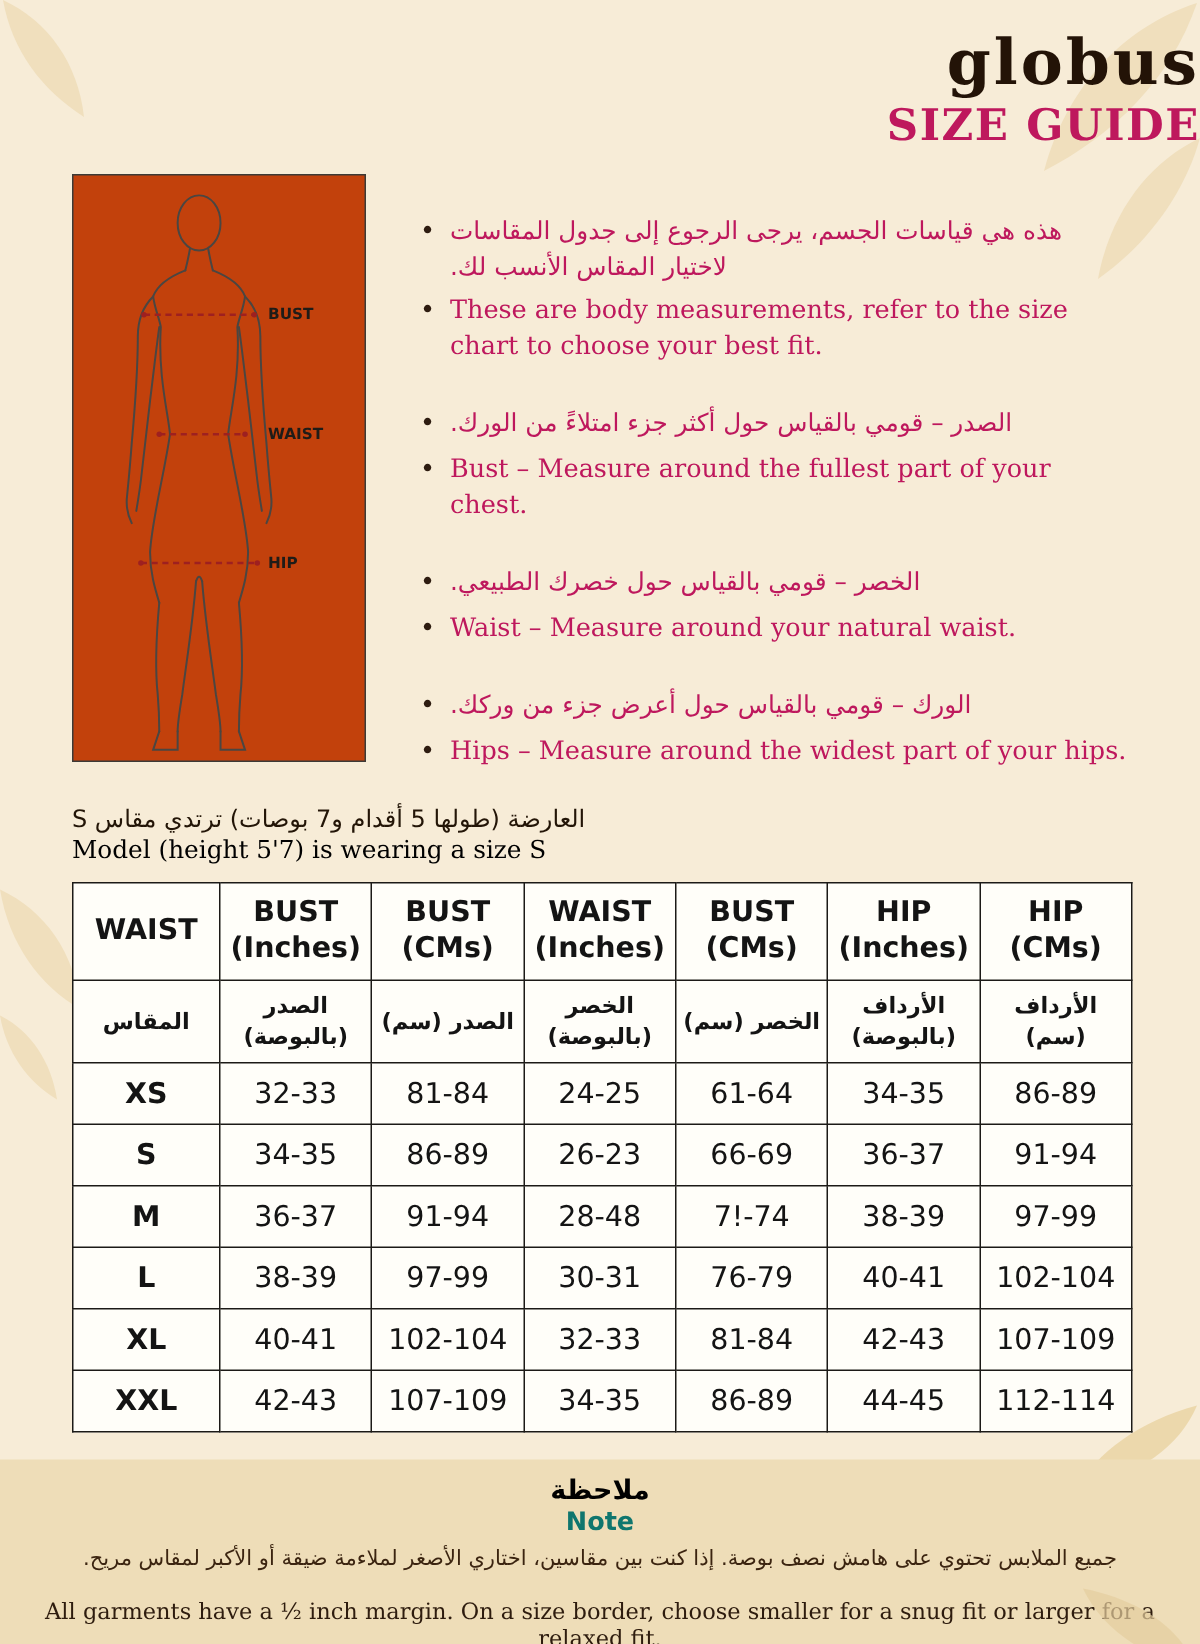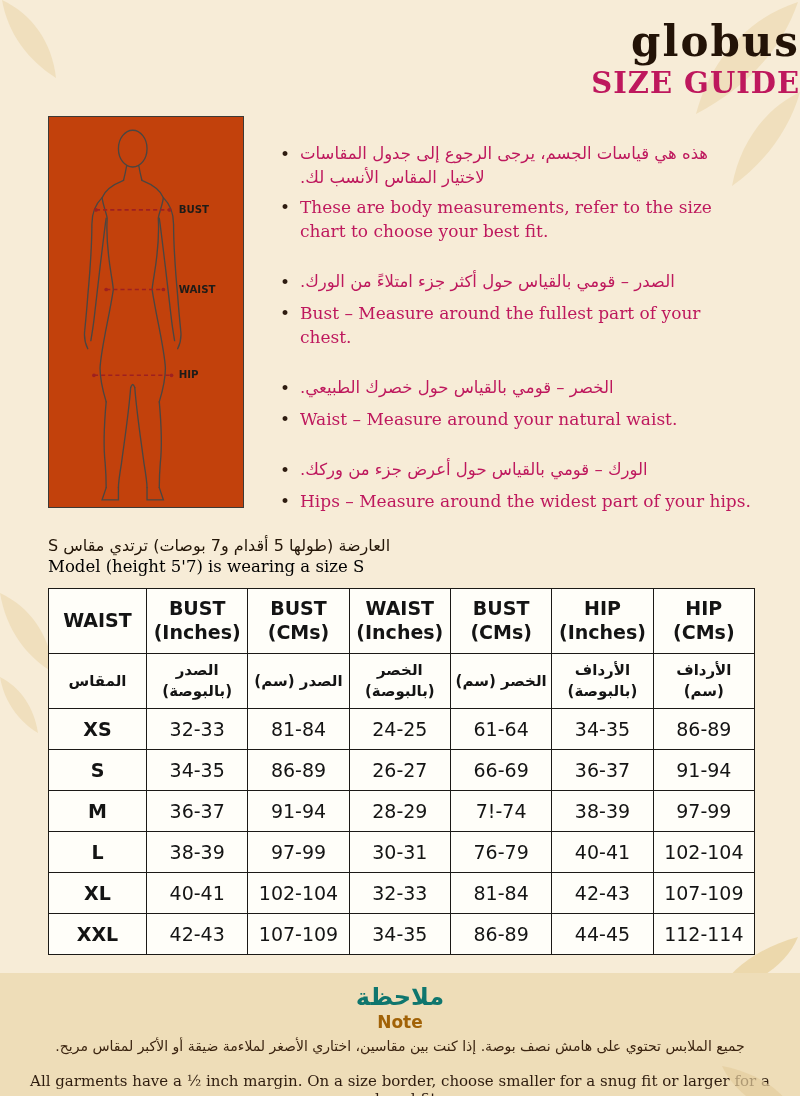--- a/index.html
+++ b/index.html
@@ -81,22 +81,22 @@
   
   .footer-note {
     margin-top: 18px;
     background: #eeddb8;
     text-align: center;
     padding: 10px 28px 14px 28px;
     min-height: 88px;
     position: relative;
     z-index: 1;
   }
-  .footer-note .t-ar { direction: rtl; font-weight: 700; font-size: 24px; color: #0f766e; }
-  .footer-note .t-en { font-weight: 700; font-size: 17px; color: #a16207; margin-top: 1px; }
+  .footer-note .t-ar { direction: rtl; font-weight: 700; font-size: 18px; color: #000000; }
+  .footer-note .t-en { font-weight: 700; font-size: 17px; color: #0f766e; margin-top: 1px; }
   .footer-note .b-ar { direction: rtl; font-size: 14px; color: #3b2410; margin-top: 6px; }
   .footer-note .b-en { font-family: "DejaVu Serif", serif; font-size: 15px; color: #2e1c0e; margin-top: 18px; }
   .footer-decor { position: absolute; z-index: 2; pointer-events: none; }
 </style>
 </head>
 <body>
 
 <div class="page">
 
   <svg class="decor" style="top:0; right:0;" width="160" height="210" viewBox="0 0 160 210">
@@ -253,30 +253,30 @@
           <td>81-84</td>
           <td>24-25</td>
           <td>61-64</td>
           <td>34-35</td>
           <td>86-89</td>
         </tr>
         <tr class="data-row">
           <th class="size-cell">S</th>
           <td>34-35</td>
           <td>86-89</td>
-          <td>26-27</td>
+          <td>26-23</td>
           <td>66-69</td>
           <td>36-37</td>
           <td>91-94</td>
         </tr>
         <tr class="data-row">
           <th class="size-cell">M</th>
           <td>36-37</td>
           <td>91-94</td>
-          <td>28-29</td>
+          <td>28-48</td>
           <td>7!-74</td>
           <td>38-39</td>
           <td>97-99</td>
         </tr>
         <tr class="data-row">
           <th class="size-cell">L</th>
           <td>38-39</td>
           <td>97-99</td>
           <td>30-31</td>
           <td>76-79</td>

